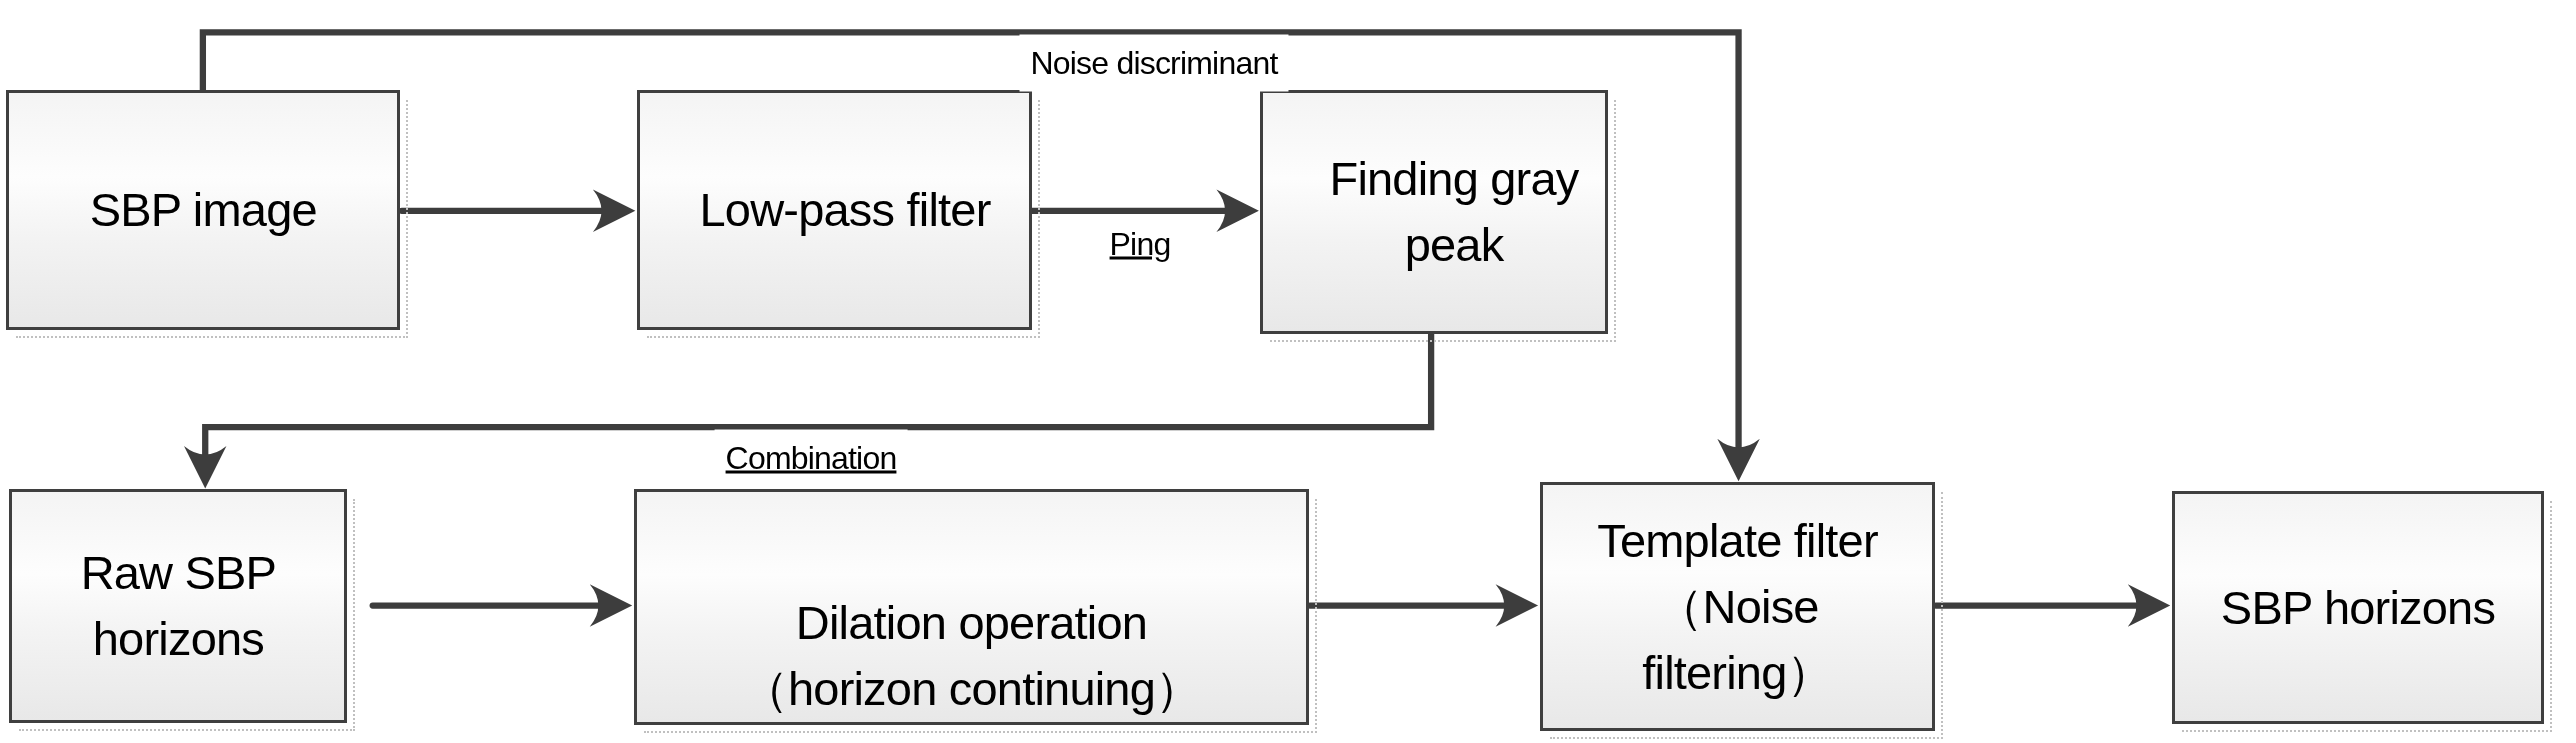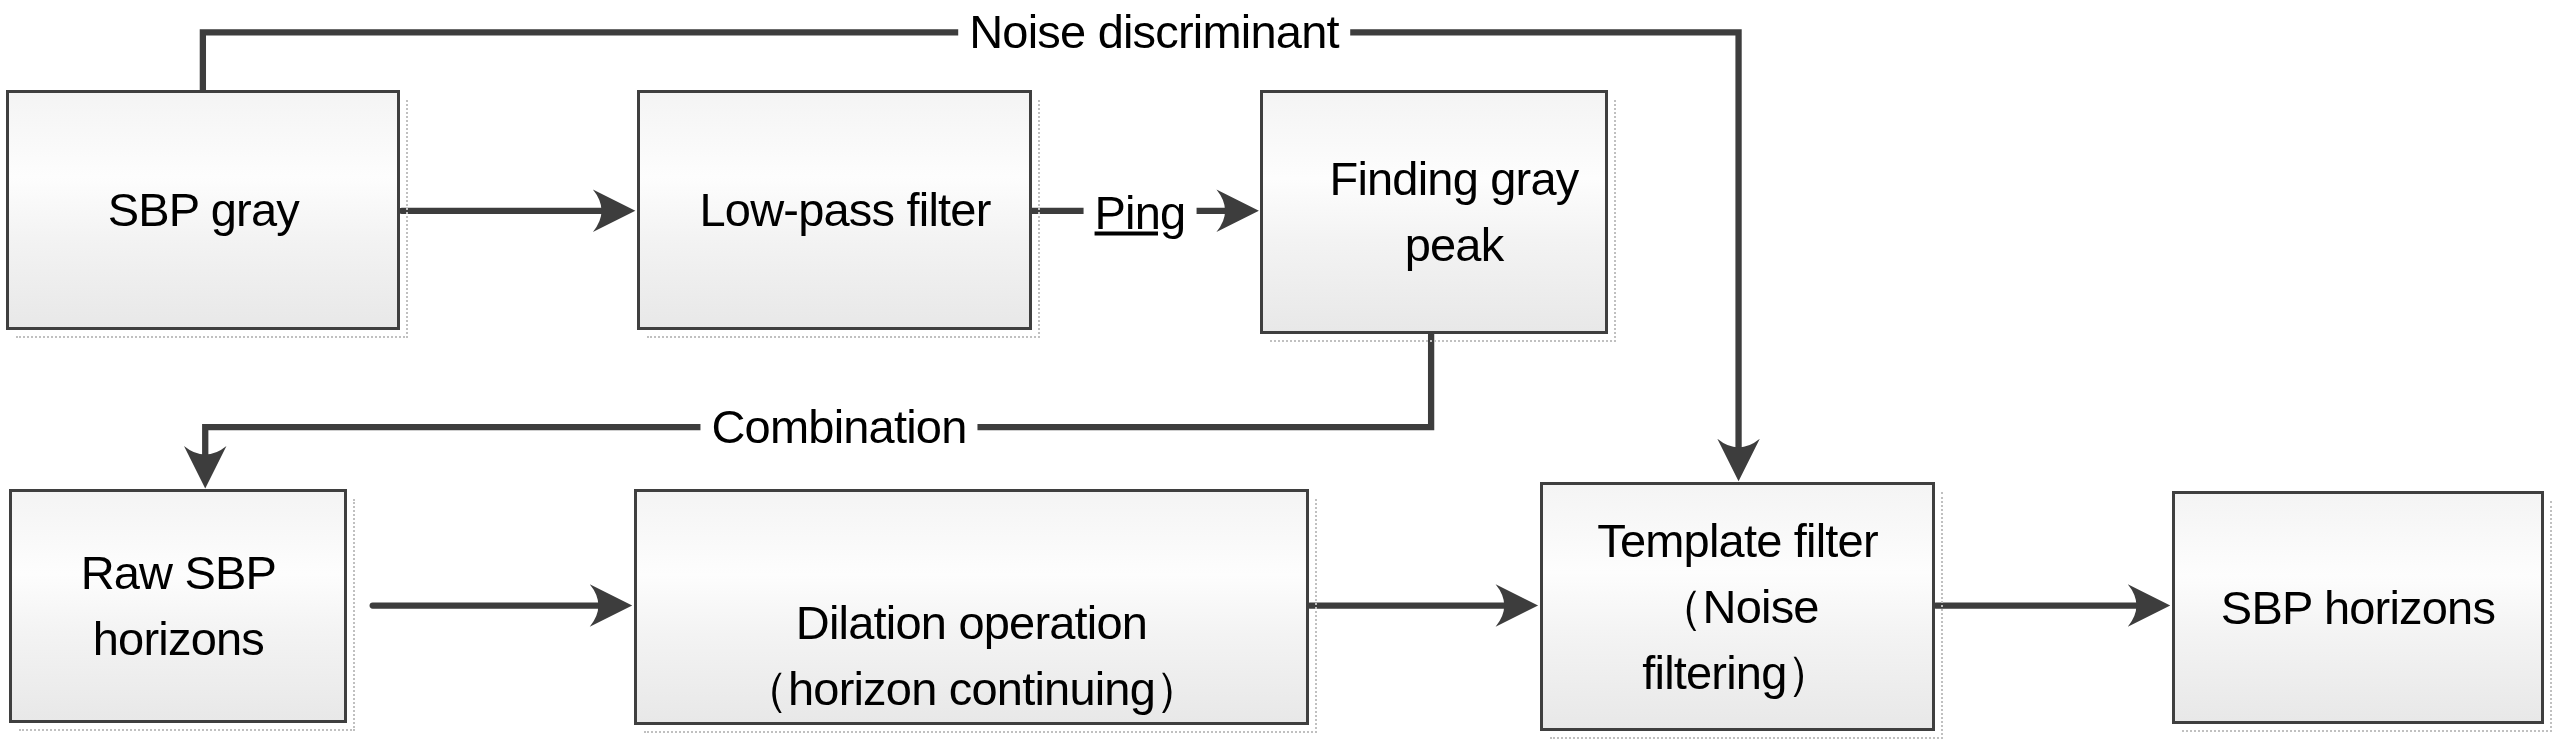--- a/index.html
+++ b/index.html
@@ -31,32 +31,32 @@
   
   .node::after{
     content:"";position:absolute;top:7px;left:7px;right:-11px;bottom:-11px;
     border-right:2.4px dotted var(--shadow-dots);
     border-bottom:2.4px dotted var(--shadow-dots);
     pointer-events:none;
   }
   .edge-label{
     position:absolute;z-index:3;transform:translate(-50%,-50%);
     background:var(--label-bg);padding:0 11px;
-    font-size:47px;letter-spacing:-0.8px;white-space:nowrap;line-height:57px;
+    font-size:32px;letter-spacing:-0.8px;white-space:nowrap;line-height:57px;margin-top:32px;
   }
   
   #node-sbp-image      {left:6.3px;   top:90px; width:394px; height:240px;}
   #node-low-pass       {left:637px; top:90px; width:395px; height:240px;padding-left:21px;}
   #node-finding-peak   {left:1260px;top:90px; width:348px; height:244px;padding-left:40px;}
   #node-raw-horizons   {left:9.4px;  top:489px; width:338px; height:234px;}
   #node-dilation       {left:634px; top:489px; width:675px; height:236px;align-items:flex-end;}
   #node-template-filter{left:1540px;top:482px; width:395px; height:249px;}
   #node-sbp-horizons   {left:2172px;top:491px; width:372px; height:233px;}
   #label-noise      {left:1154px;top:31px;}
-  #label-combination{left:839px;top:426px;}
+  #label-combination{left:811px;top:426px;text-decoration:underline;}
   #label-ping       {left:1140px;top:212px;text-decoration:underline;}
 </style>
 </head>
 <body>
 
 <div id="canvas">
 
   <svg class="edge-layer" width="2576" height="744" viewBox="0 0 3276 946">
 
     <g>
@@ -89,21 +89,21 @@
       <path class="head" d="M1956,770 L1902,743 Q1924,770 1902,797 Z"></path>
     </g>
 
     <g>
       <path class="edge" d="M2462,770 H2722"></path>
       <path class="head" d="M2760,770 L2706,743 Q2728,770 2706,797 Z"></path>
     </g>
   </svg>
 
   <div class="node" id="node-sbp-image">
-    <span>SBP gray</span>
+    <span>SBP image</span>
   </div>
   <div class="node" id="node-low-pass">
     <span>Low-pass filter</span>
   </div>
   <div class="node" id="node-finding-peak">
     <span>Finding gray
 peak</span>
   </div>
   <div class="node" id="node-raw-horizons">
     <span>Raw SBP

